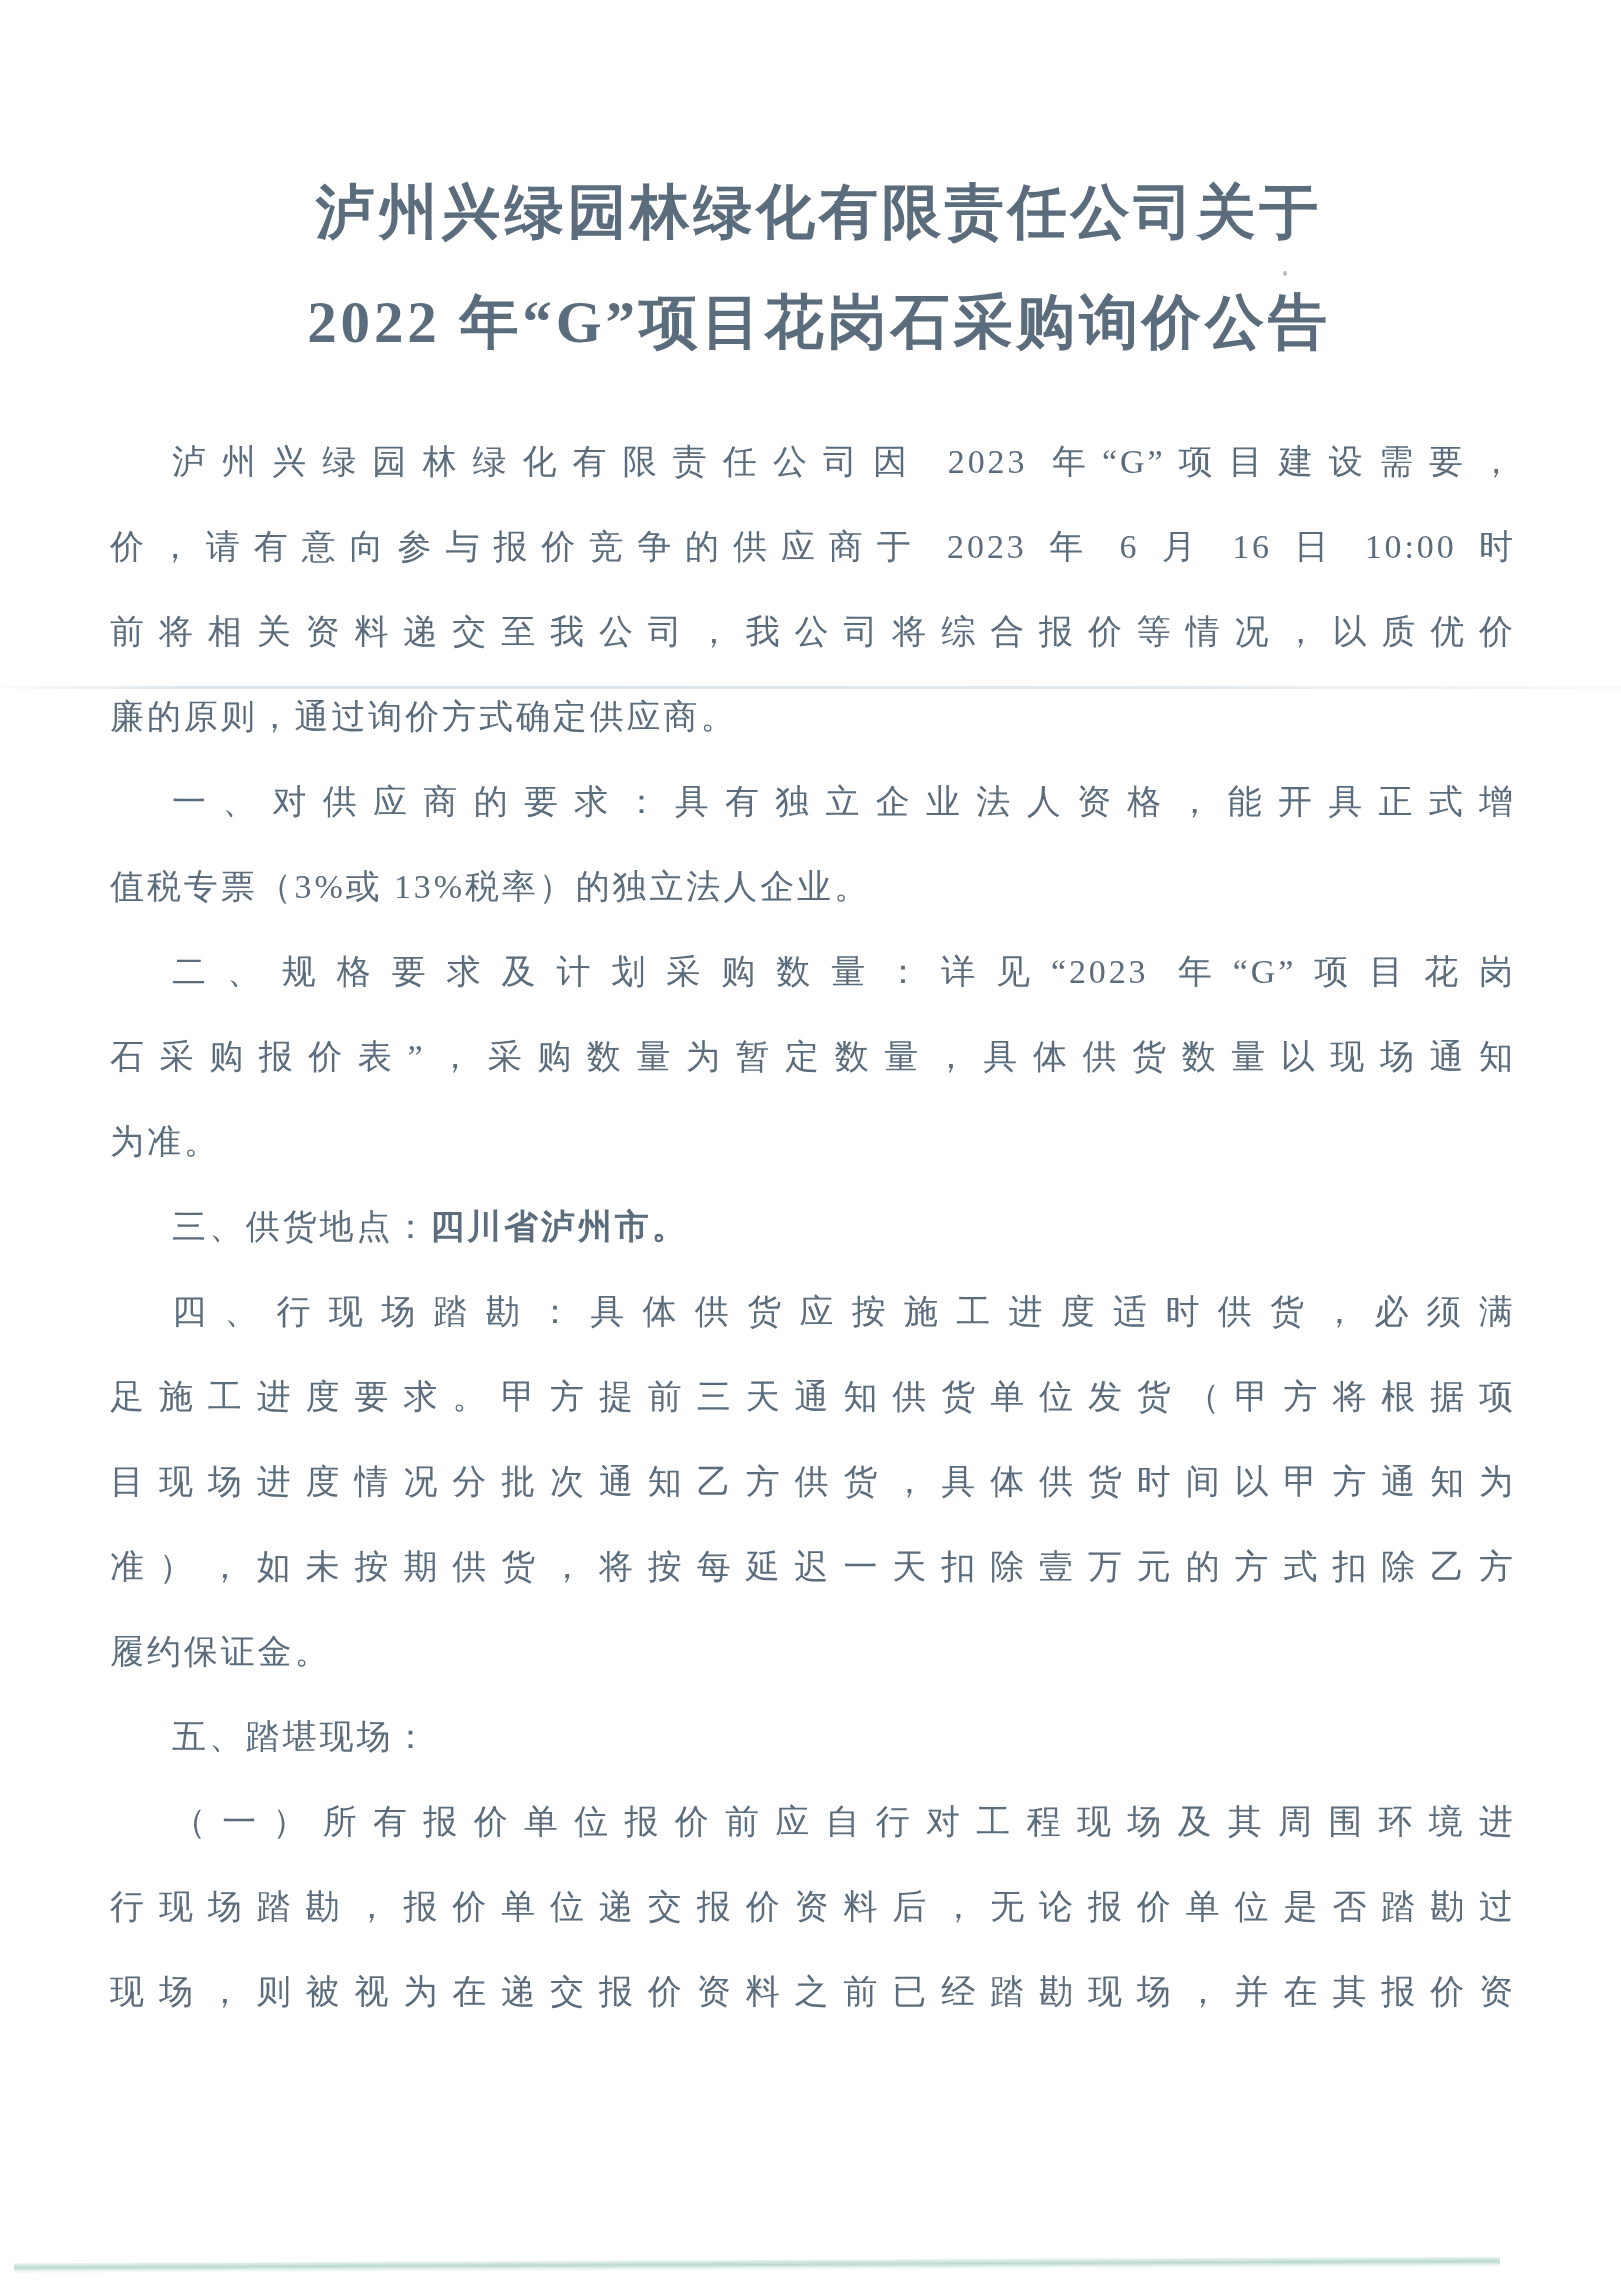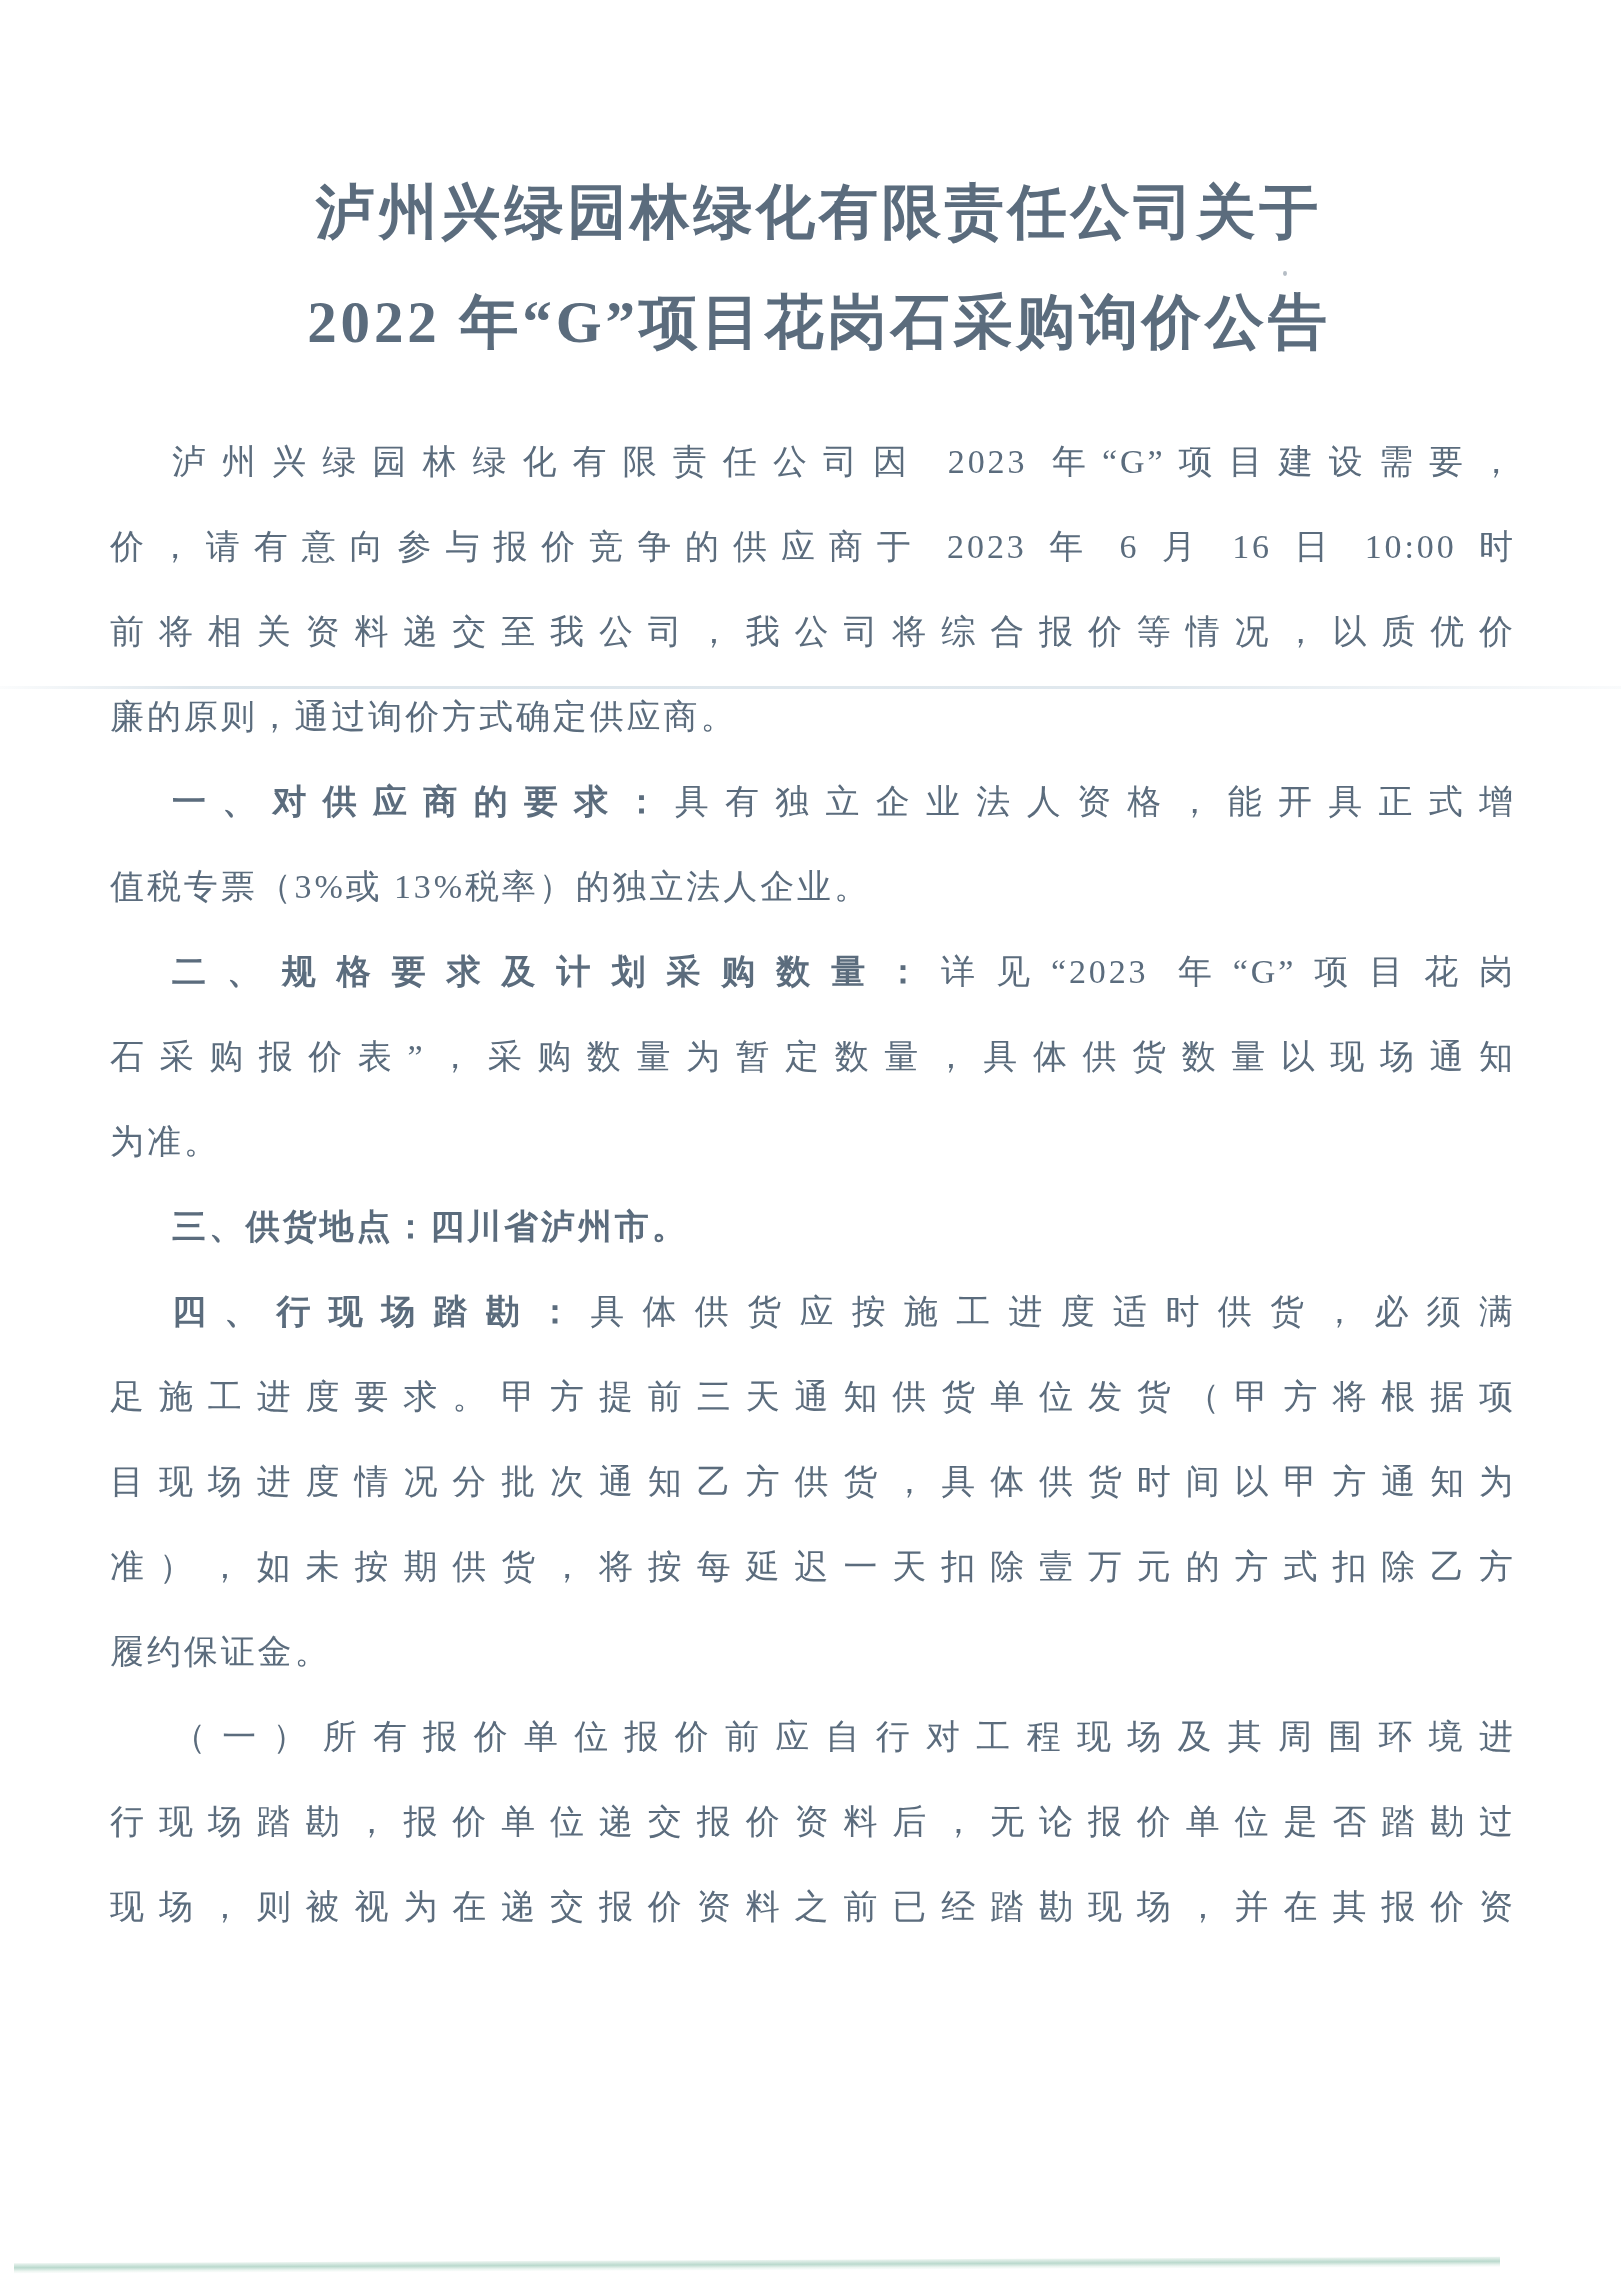--- a/index.html
+++ b/index.html
@@ -50,21 +50,21 @@
   .line.stretch {
     white-space: normal;
     text-align: justify;
     text-align-last: justify;
     -moz-text-align-last: justify;
   }
   .line.indent {
     text-indent: 62px;
   }
   .line .lead {
-    font-weight: bold;
+    font-weight: normal;
   }
   .line.all-bold {
     font-weight: bold;
   }
   
   .artifact-top-line {
     position: absolute;
     top: 686px;
     left: 0;
     width: 1621px;
@@ -122,20 +122,21 @@
     <div class="line"><span>为准。</span></div>
 
     <div class="line indent all-bold"><span class="lead">三、供货地点：</span><span>四川省泸州市。</span></div>
 
     <div class="line indent stretch"><span class="lead">四、行现场踏勘：</span><span>具体供货应按施工进度适时供货，必须满</span></div>
     <div class="line stretch"><span>足施工进度要求。甲方提前三天通知供货单位发货（甲方将根据项</span></div>
     <div class="line stretch"><span>目现场进度情况分批次通知乙方供货，具体供货时间以甲方通知为</span></div>
     <div class="line stretch"><span>准），如未按期供货，将按每延迟一天扣除壹万元的方式扣除乙方</span></div>
     <div class="line"><span>履约保证金。</span></div>
 
+    <div class="line indent"><span class="lead">五、踏堪现场：</span><span></span></div>
 
     <div class="line indent stretch"><span>（一）所有报价单位报价前应自行对工程现场及其周围环境进</span></div>
     <div class="line stretch"><span>行现场踏勘，报价单位递交报价资料后，无论报价单位是否踏勘过</span></div>
     <div class="line stretch"><span>现场，则被视为在递交报价资料之前已经踏勘现场，并在其报价资</span></div>
   </div>
 
   <div class="artifact-top-line"></div>
   <div class="artifact-bottom-line"></div>
   <div class="speck"></div>
 

